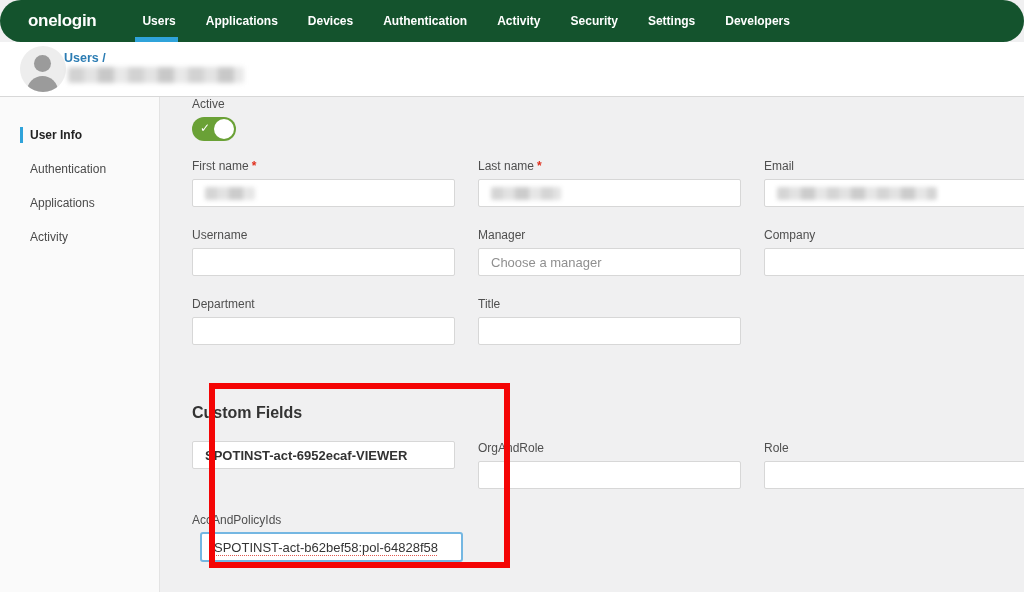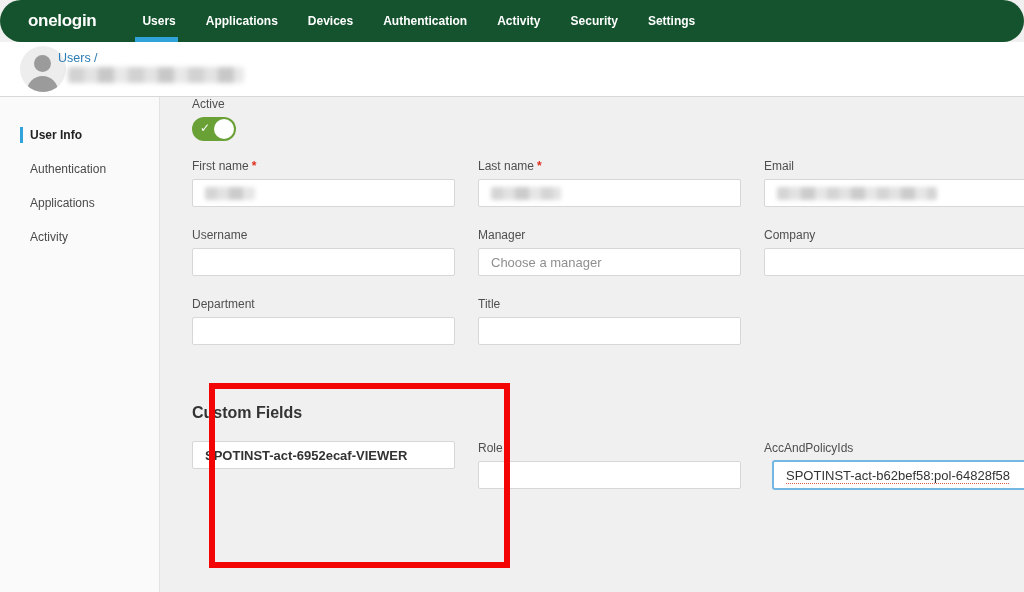--- a/index.html
+++ b/index.html
@@ -20,21 +20,21 @@
     height:42px; line-height:42px; cursor:pointer; white-space:nowrap;
   }
   .navitem .underline {
     position:absolute; left:-7px; right:-2px; bottom:0; height:5px; background:#2fa3da;
   }
   
   .pagehead { height:55px; background:#fff; border-bottom:1px solid #d8d8d8; position:relative; z-index:1; }
   .avatar { position:absolute; left:20px; top:4px; width:46px; height:46px; background:#ededed; border-radius:50%; overflow:hidden; }
   .avatar .head  { position:absolute; left:14px; top:9px;  width:17px; height:17px; background:#9b9b9b; border-radius:50%; }
   .avatar .torso { position:absolute; left:7px;  top:30px; width:31px; height:22px; background:#9b9b9b; border-radius:16px 16px 0 0; }
-  .breadcrumb { position:absolute; left:58px; top:9px; font-size:12.5px; font-weight:normal; color:#2b7cb3; cursor:pointer; }
+  .breadcrumb { position:absolute; left:64px; top:9px; font-size:12.5px; font-weight:bold; color:#2b7cb3; cursor:pointer; }
   .blur-name {
     position:absolute; left:68px; top:25px; width:176px; height:16px; border-radius:2px;
     background:repeating-linear-gradient(90deg,#d2d2d2 0 16px,#e3e3e3 16px 30px,#c8c8c8 30px 46px,#e8e8e8 46px 60px);
     filter:blur(2.5px);
   }
   
   .bodywrap { display:flex; height:495px; }
   .sidebar { width:160px; background:#fafafa; border-right:1px solid #e3e3e3; padding-top:24px; flex:none; }
   .s-item { position:relative; height:34px; line-height:28px; padding-left:30px; font-size:12px; color:#4a4a4a; cursor:pointer; }
   .s-item.active { font-weight:bold; color:#222; }
@@ -82,20 +82,21 @@
       <div class="navitem">
         <span>Users</span>
         <span class="underline"></span>
       </div>
       <div class="navitem"><span>Applications</span></div>
       <div class="navitem"><span>Devices</span></div>
       <div class="navitem"><span>Authentication</span></div>
       <div class="navitem"><span>Activity</span></div>
       <div class="navitem"><span>Security</span></div>
       <div class="navitem"><span>Settings</span></div>
+      <div class="navitem"><span>Developers</span></div>
     </nav>
   </header>
 
   <div class="pagehead">
     <div class="avatar">
       <div class="head"></div>
       <div class="torso"></div>
     </div>
     <div class="breadcrumb">Users /</div>
     <div class="blur-name"></div>
@@ -165,20 +166,24 @@
       </div>
 
       <h2 class="cf-title">Custom Fields</h2>
       <div class="grid cf-grid">
         <div>
           <div class="input">
               <span style="white-space:nowrap;font-weight:bold;">SPOTINST-act-6952ecaf-VIEWER</span>
             </div>
         </div>
         <div>
+          <div class="flabel">OrgAndRole</div>
+          <input class="input" style="">
+        </div>
+        <div>
           <div class="flabel">Role</div>
           <input class="input" style="">
         </div>
         <div>
           <div class="flabel">AccAndPolicyIds</div>
           <div class="input focused">
               <span class="spell">SPOTINST-act-b62bef58:pol-64828f58</span>
             </div>
         </div>
       </div>

